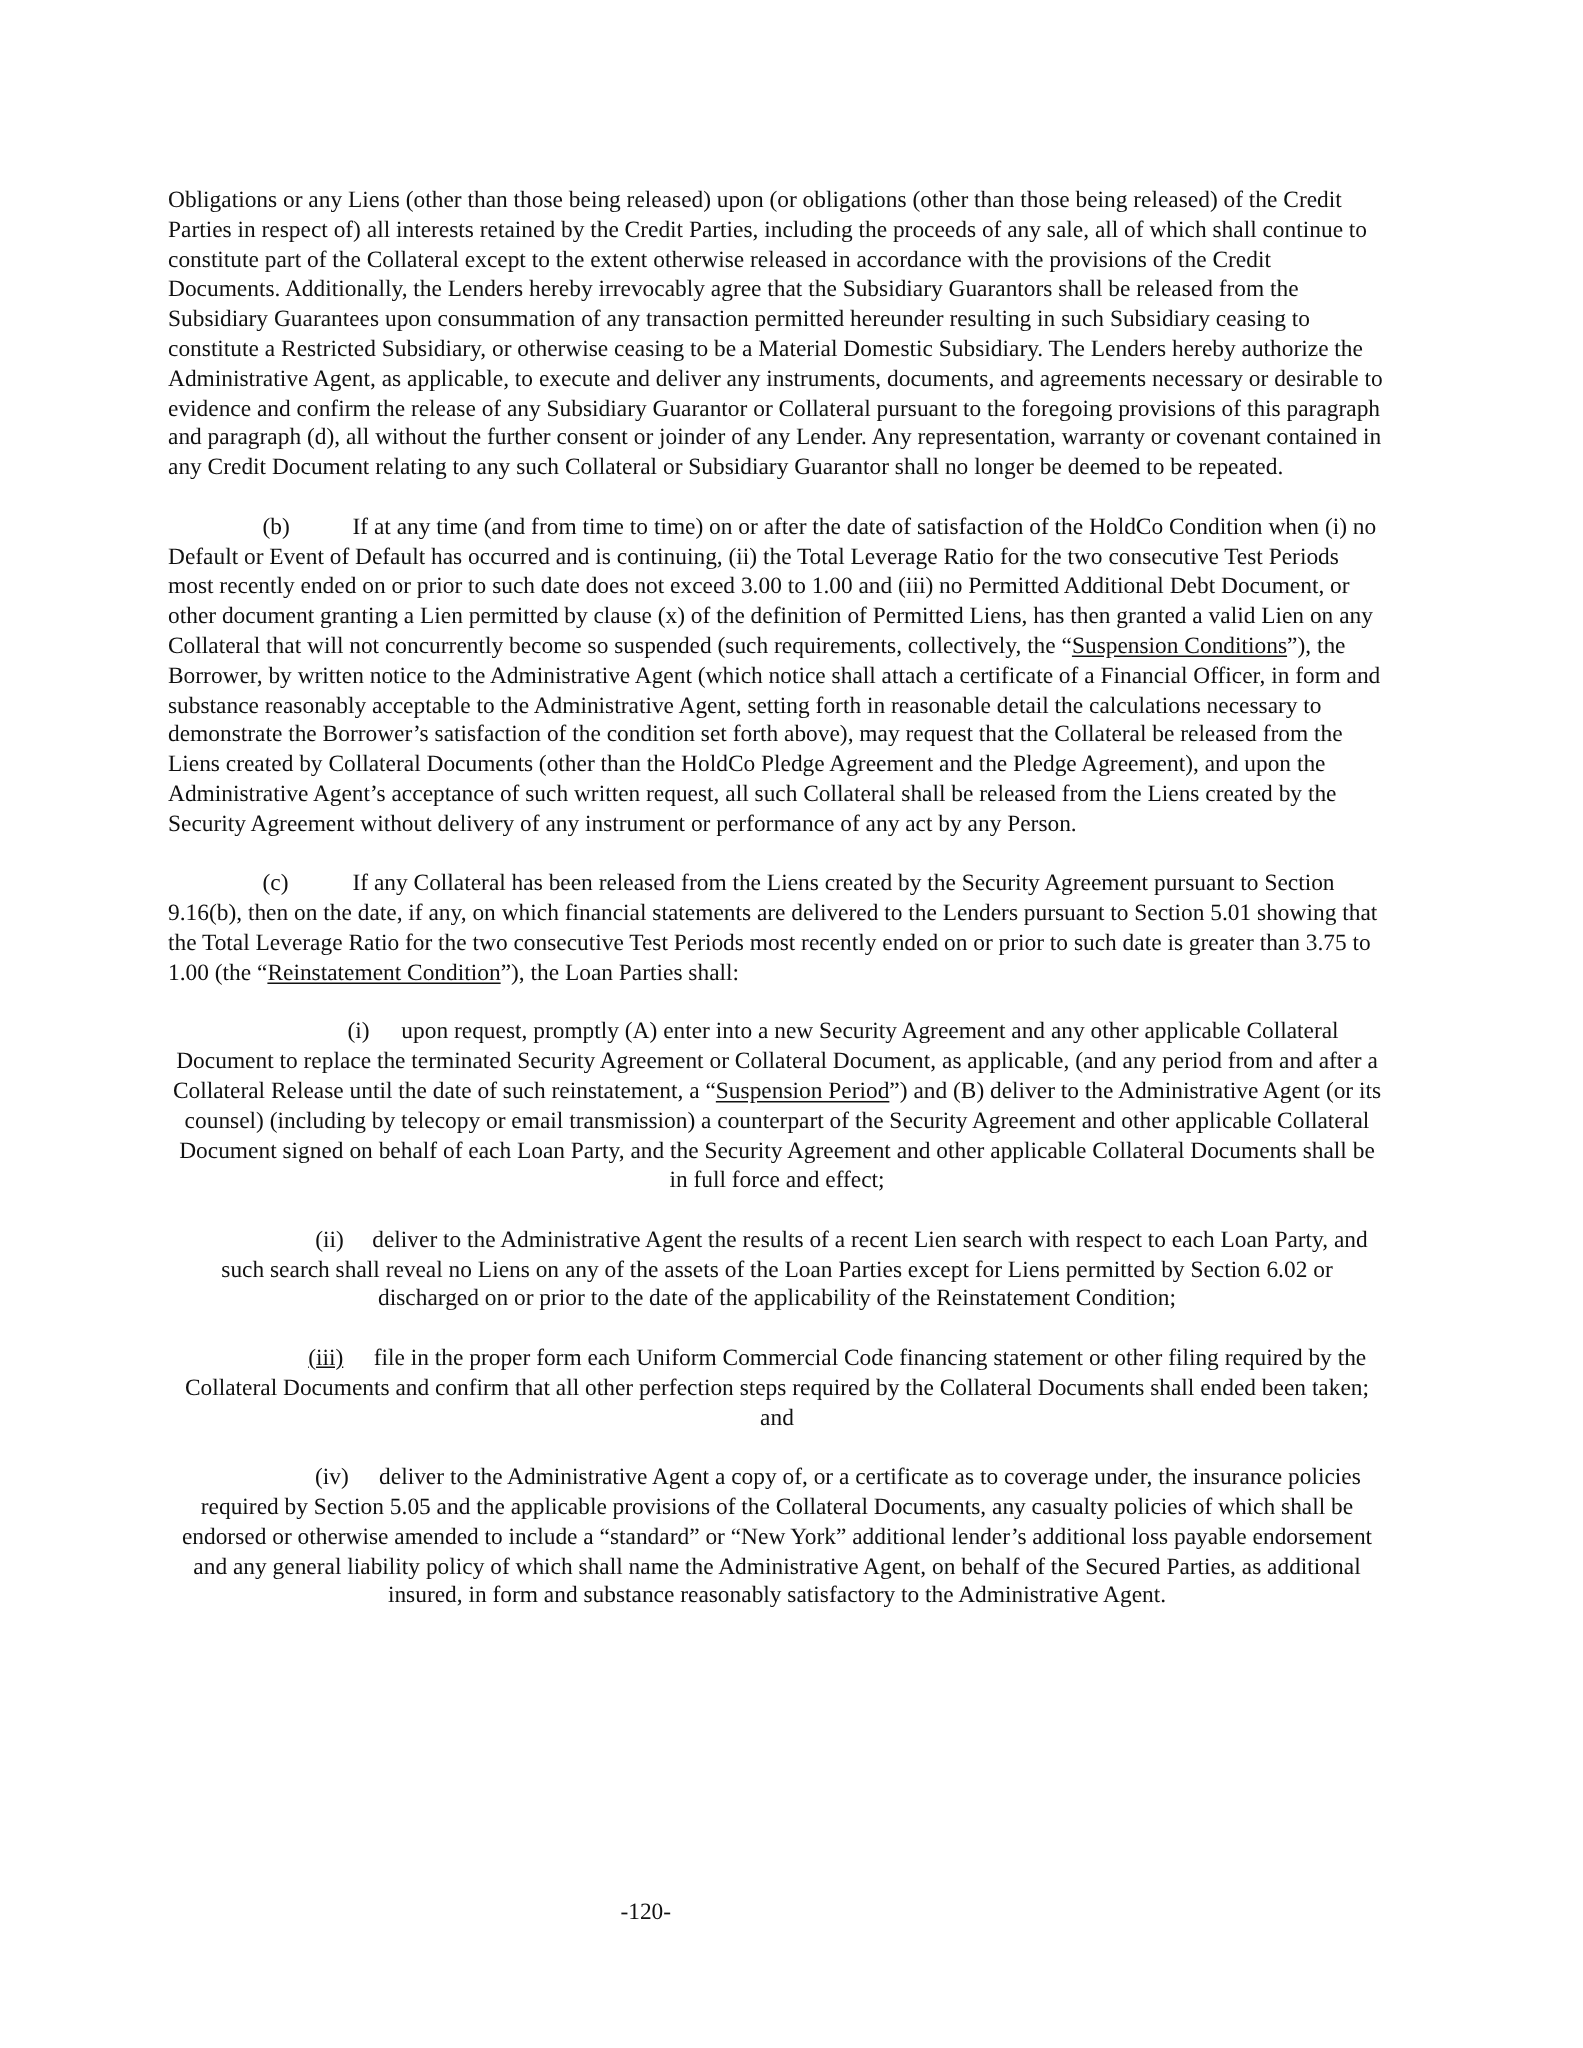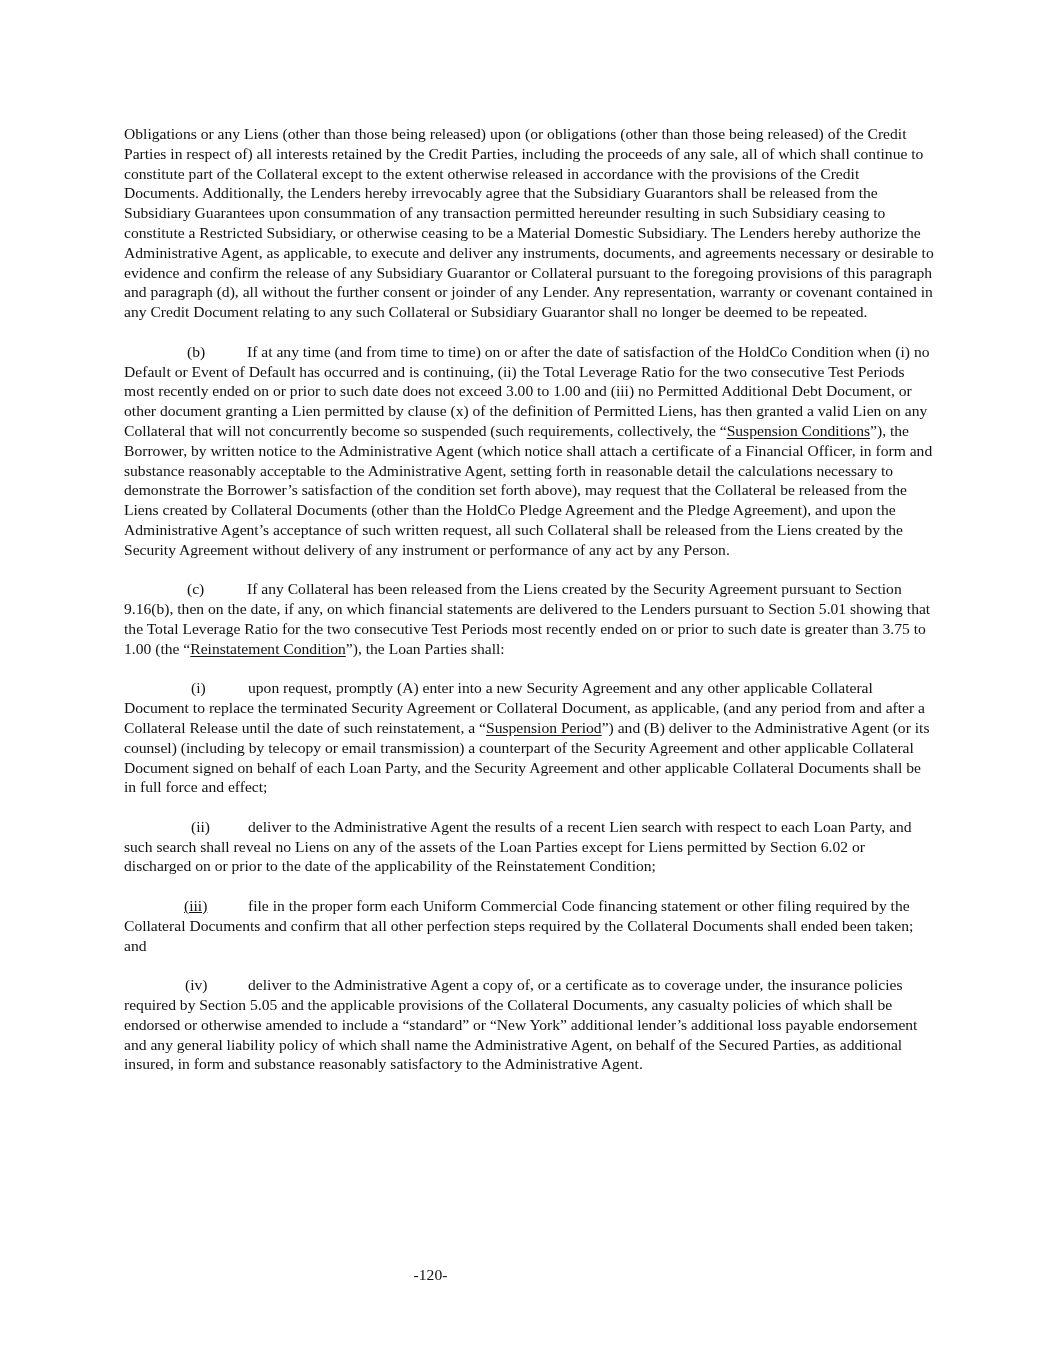--- a/index.html
+++ b/index.html
@@ -7,37 +7,38 @@
       width: 1055px;
       height: 1365px;
       position: relative;
       font-family: "Liberation Serif", serif;
       color: #111111;
       font-size: 15.6px;
       line-height: 19.8px;
     }
     .page {
       position: absolute;
-      left: 124px;
+      left: 112px;
       top: 124px;
       width: 812px;
     }
     p {
       margin: 0 0 19.8px 0;
       text-align: left;
     }
     .para-b, .para-c {
       text-indent: 63px;
     }
     .marker {
       display: inline-block;
       width: 60px;
       text-indent: 0;
     }
     .sub {
+      text-align: center;
     }
     .sub-i, .sub-ii { text-indent: 67px; }
     .sub-iii { text-indent: 60px; }
     .sub-iv { text-indent: 61px; font-family: Liberation Serif, serif; }
     .sub .marker { width: 57px; }
     .sub-iii .marker { width: 64px; text-decoration: underline; }
     .sub-iv .marker { width: 63px; }
     u { text-underline-offset: 2px; }
     .page-number {
       position: absolute;

